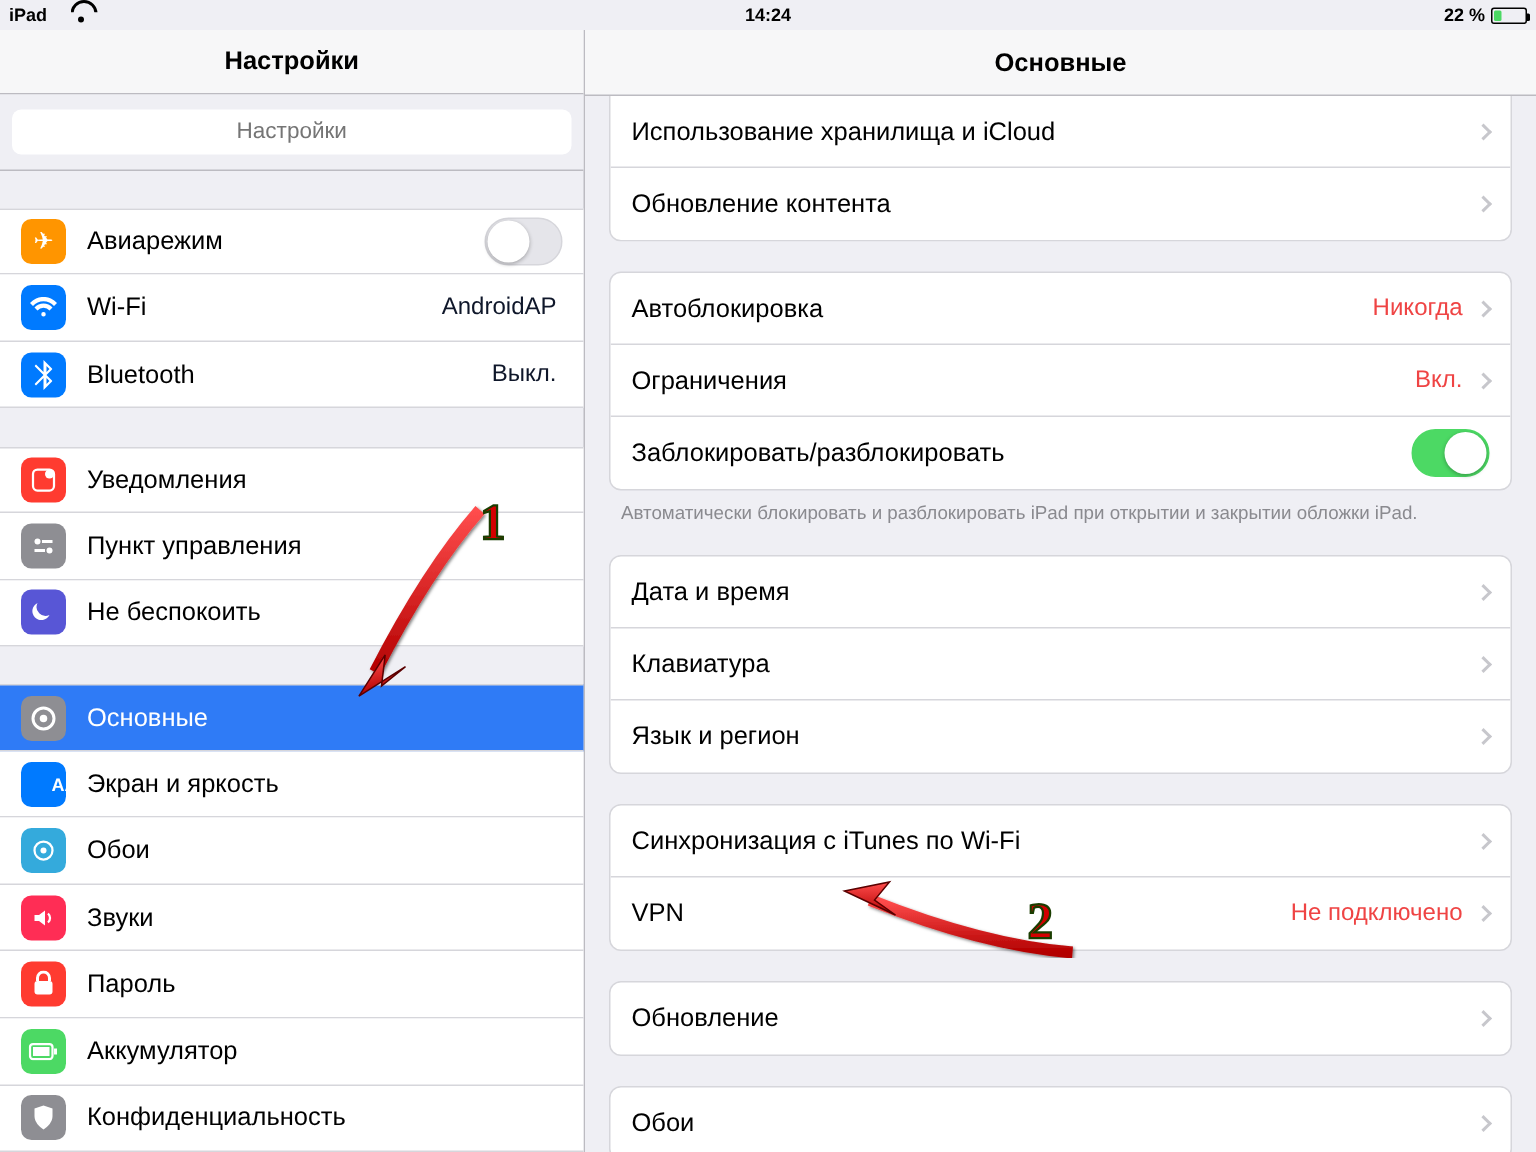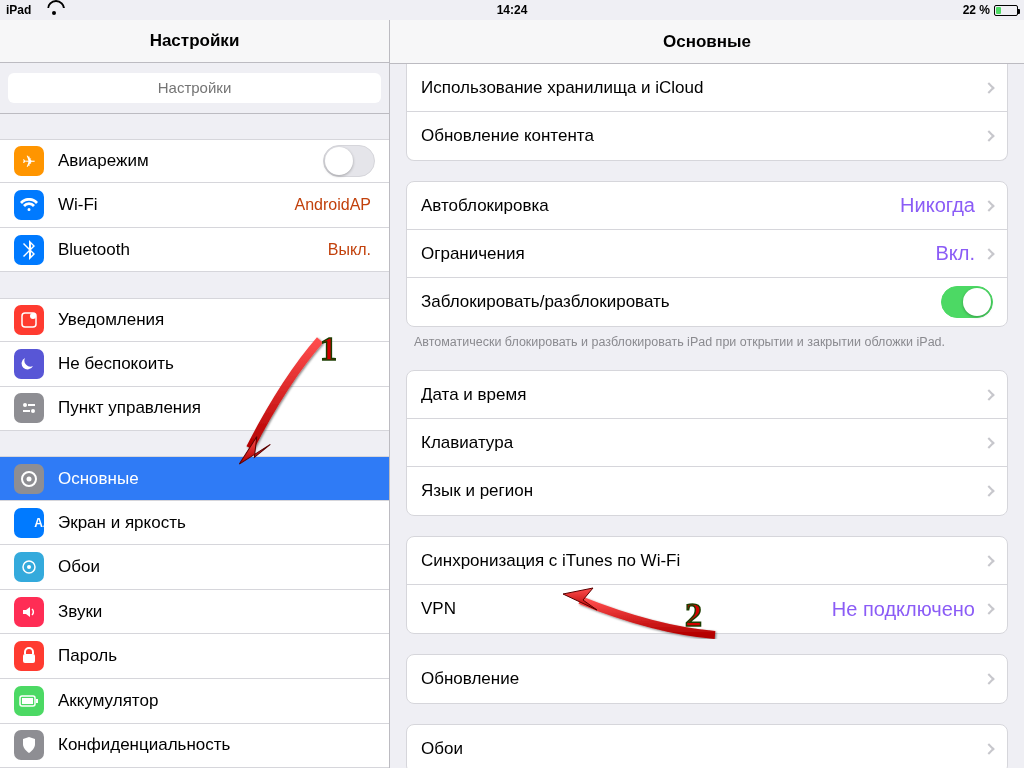--- a/index.html
+++ b/index.html
@@ -17,35 +17,35 @@
   .sidebar { width:390px; border-right:1px solid #bcbbc1; background:#efeff4; display:flex; flex-direction:column; }
   .detail { flex:1; background:#efeff4; display:flex; flex-direction:column; }
   .pane-header { height:44px; background:#f7f7f8; border-bottom:1px solid #bcbbc1; display:flex; align-items:center; justify-content:center; font-size:17px; font-weight:700; }
   .search-wrap { padding:10px 8px; background:#efeff4; border-bottom:1px solid #bcbbc1; }
   .search-input { width:100%; height:30px; border-radius:6px; border:none; background:#fff; text-align:center; font-size:15px; color:#8e8e93; }
   .group-spacer { height:26px; }
   .cell { display:flex; align-items:center; background:#fff; height:46px; padding:0 14px; border-bottom:1px solid #d6d6db; font-size:17px; cursor:pointer; position:relative; }
   .cell.first { border-top:1px solid #d6d6db; }
   .cell .icon { width:30px; height:30px; border-radius:7px; margin-right:14px; display:flex; align-items:center; justify-content:center; color:#fff; font-size:16px; flex-shrink:0; }
   .cell .label { flex:1; color:#000; }
-  .cell .value { color:#c2410c; font-size:16px; margin-left:auto; padding-right:4px; }
+  .cell .value { color:#0f172a; font-size:16px; margin-left:auto; padding-right:4px; }
   .cell.selected { background:#2f7bf6; }
   .cell.selected .label { color:#fff; }
   .switch { width:52px; height:32px; border-radius:16px; background:#e5e5ea; position:relative; border:1px solid #d6d6db; margin-left:auto; }
   .switch .knob { position:absolute; top:1px; left:1px; width:28px; height:28px; background:#fff; border-radius:14px; box-shadow:0 1px 3px rgba(0,0,0,.3); }
   .switch.on { background:#4cd964; border-color:#4cd964; }
   .switch.on .knob { left:auto; right:1px; }
   
   .detail-scroll { overflow-y:auto; flex:1; }
   .detail .group { margin:20px 16px 0 16px; background:#fff; border:1px solid #d6d6db; border-radius:8px; overflow:hidden; }
   .detail .group.top { margin-top:0; border-top:none; border-top-left-radius:0; border-top-right-radius:0; }
   .detail .row { display:flex; align-items:center; height:48px; padding:0 14px; border-bottom:1px solid #d6d6db; font-size:17px; cursor:pointer; }
   .detail .row:last-child { border-bottom:none; }
   .detail .row .lbl { flex:1; color:#000; }
-  .detail .row .val { color:#8b5cf6; font-size:20px; }
+  .detail .row .val { color:#ef4444; font-size:16px; }
   .chevron { width:8px; height:8px; border-top:2px solid #c7c7cc; border-right:2px solid #c7c7cc; transform:rotate(45deg); margin-left:10px; flex-shrink:0; }
   .footer-note { font-size:12.5px; color:#8a8a8f; padding:7px 24px 0 24px; line-height:1.3; }
   
   .ic-airplane { background:#ff9500; }
   .ic-wifi { background:#007aff; }
   .ic-bt { background:#007aff; }
   .ic-notif { background:#ff3b30; }
   .ic-cc { background:#8e8e93; }
   .ic-dnd { background:#5856d6; }
   .ic-general { background:#8e8e93; }
@@ -119,37 +119,37 @@
     <div class="cell first">
       <div class="icon ic-notif">
         <svg width="18" height="18" viewBox="0 0 18 18">
             <rect x="2" y="2" width="14" height="14" rx="3" fill="none" stroke="#fff" stroke-width="1.5"></rect>
             <circle cx="13" cy="5" r="3" fill="#fff"></circle>
           </svg>
       </div>
       <div class="label">Уведомления</div>
     </div>
     <div class="cell">
-      <div class="icon ic-dnd">
-        <svg width="18" height="18" viewBox="0 0 18 18">
-            <path d="M13 11A6 6 0 015 3a6 6 0 108 8z" fill="#fff"></path>
-          </svg>
-      </div>
-      <div class="label">Не беспокоить</div>
-    </div>
-    <div class="cell">
       <div class="icon ic-cc">
         <svg width="18" height="18" viewBox="0 0 18 18">
             <circle cx="5" cy="6" r="2" fill="#fff"></circle>
             <rect x="8" y="5" width="7" height="2" fill="#fff"></rect>
             <circle cx="13" cy="12" r="2" fill="#fff"></circle>
             <rect x="3" y="11" width="7" height="2" fill="#fff"></rect>
           </svg>
       </div>
       <div class="label">Пункт управления</div>
+    </div>
+    <div class="cell">
+      <div class="icon ic-dnd">
+        <svg width="18" height="18" viewBox="0 0 18 18">
+            <path d="M13 11A6 6 0 015 3a6 6 0 108 8z" fill="#fff"></path>
+          </svg>
+      </div>
+      <div class="label">Не беспокоить</div>
     </div>
 
     <div class="group-spacer"></div>
 
     <div class="cell first selected">
       <div class="icon ic-general">
         <svg width="20" height="20" viewBox="0 0 20 20">
             <circle cx="10" cy="10" r="7" fill="none" stroke="#fff" stroke-width="2"></circle>
             <circle cx="10" cy="10" r="2.5" fill="#fff"></circle>
           </svg>

